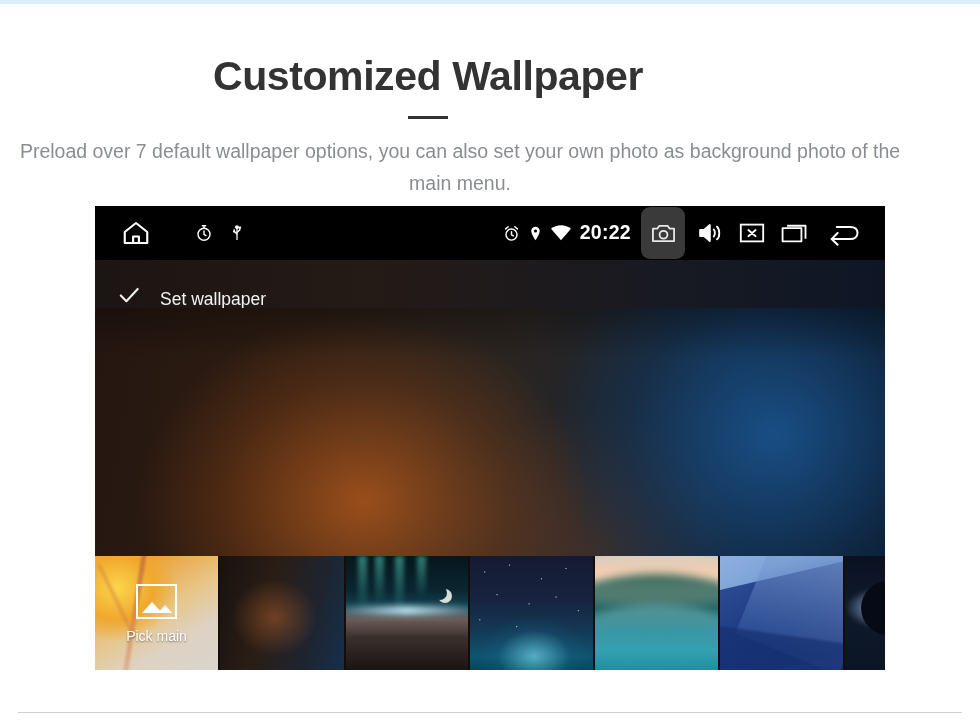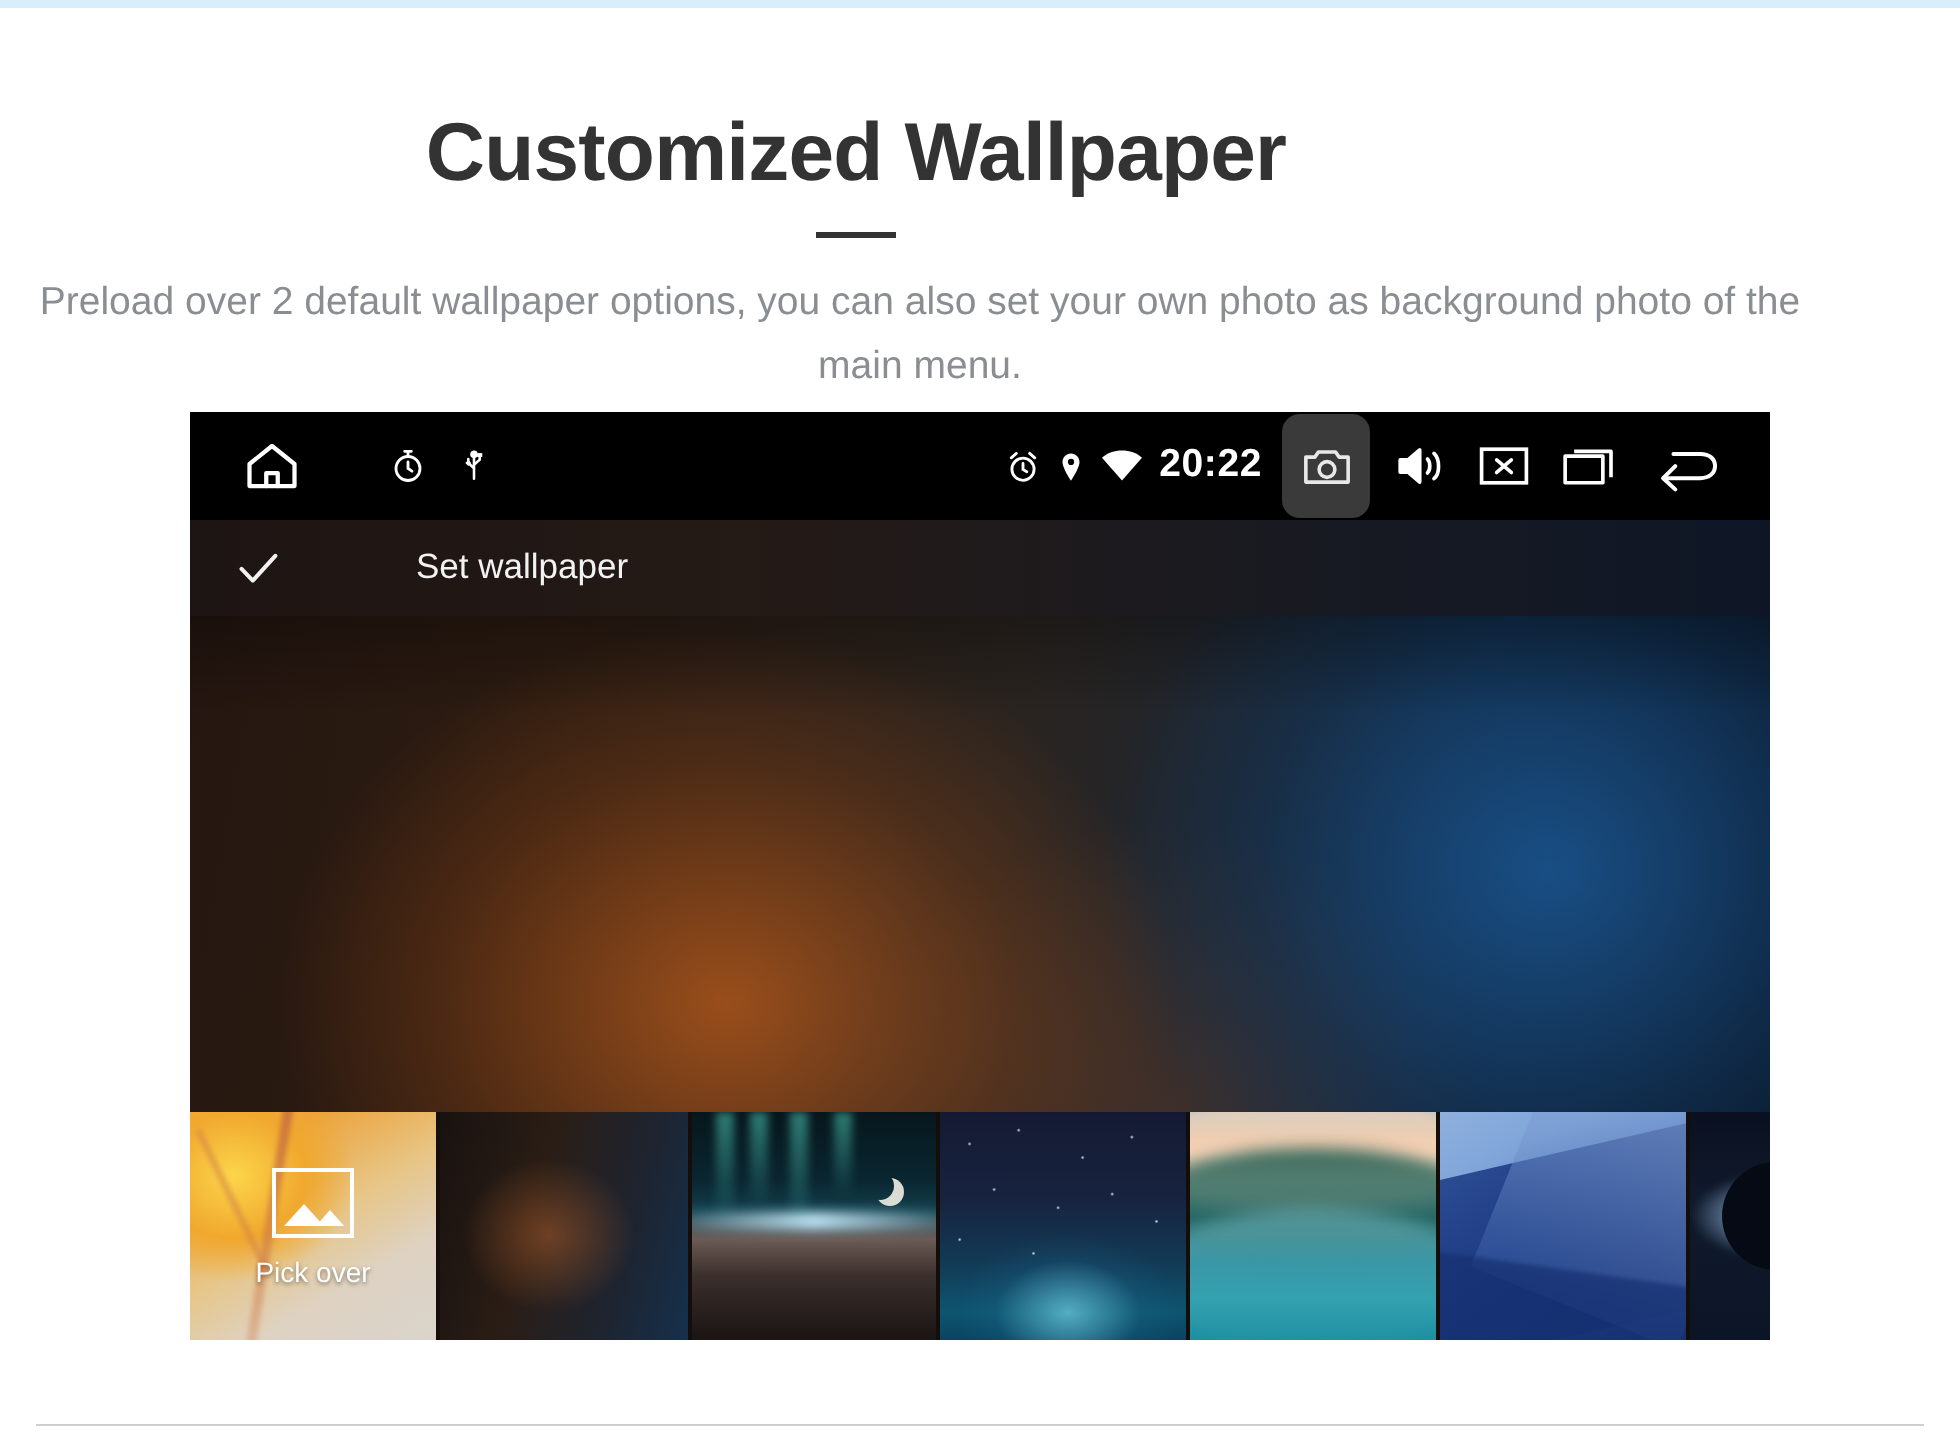--- a/index.html
+++ b/index.html
@@ -123,22 +123,21 @@
   .ico-back      { width: 56px; }
 
   
   .action-bar {
     position: absolute;
     top: 54px; left: 0;
     width: 790px;
     height: 48px;
     background: linear-gradient(to right, #1d1513 0%, #241a16 35%, #181a22 72%, #0e1626 100%);
     display: flex;
-    align-items: center;
-    gap: 48px;
+    align-items: flex-end;
   }
   .check-icon {
     width: 26px;
     height: 26px;
     margin-left: 21px;
     color: #f2f2f2;
   }
   .check-icon svg { display: block; }
   .action-label {
     color: #f2f2f2;
@@ -391,21 +390,21 @@
   }
 </style>
 </head>
 <body>
 
 <div class="top-accent"></div>
 
 <div class="headline-block">
   <h1 class="page-title">Customized Wallpaper</h1>
   <div class="title-divider"></div>
-  <p class="page-subtitle">Preload over 2 default wallpaper options, you can also set your own photo as background photo of the main menu.</p>
+  <p class="page-subtitle">Preload over 7 default wallpaper options, you can also set your own photo as background photo of the main menu.</p>
 </div>
 
 <div class="device-shot">
 
   <div class="status-bar">
     <div class="sb-left">
       <span class="sb-icon ico-home">
         <svg viewBox="0 0 24 24" width="30" height="30" fill="none" stroke="currentColor" stroke-width="1.7" stroke-linejoin="round">
           <path d="M3 11.2 12 4l9 7.2V20H3z"></path>
           <path d="M9.7 20v-5.2h4.6V20" stroke-linecap="round"></path>
@@ -498,21 +497,21 @@
   <div class="thumbs">
 
     <div class="thumb t1 tb-pick">
       <div class="leafstem"></div>
       <div class="leafstem2"></div>
       <div class="pick-inner">
         <div class="pick-icon">
           <span class="mtn"></span>
           <span class="mtn2"></span>
         </div>
-        <div class="pick-label">Pick over</div>
+        <div class="pick-label">Pick main</div>
       </div>
     </div>
 
     <div class="thumb t2 tb-dark"></div>
 
     <div class="thumb t3 tb-aurora">
       <span class="ray r1"></span>
       <span class="ray r2"></span>
       <span class="ray r3"></span>
       <span class="ray r4"></span>

